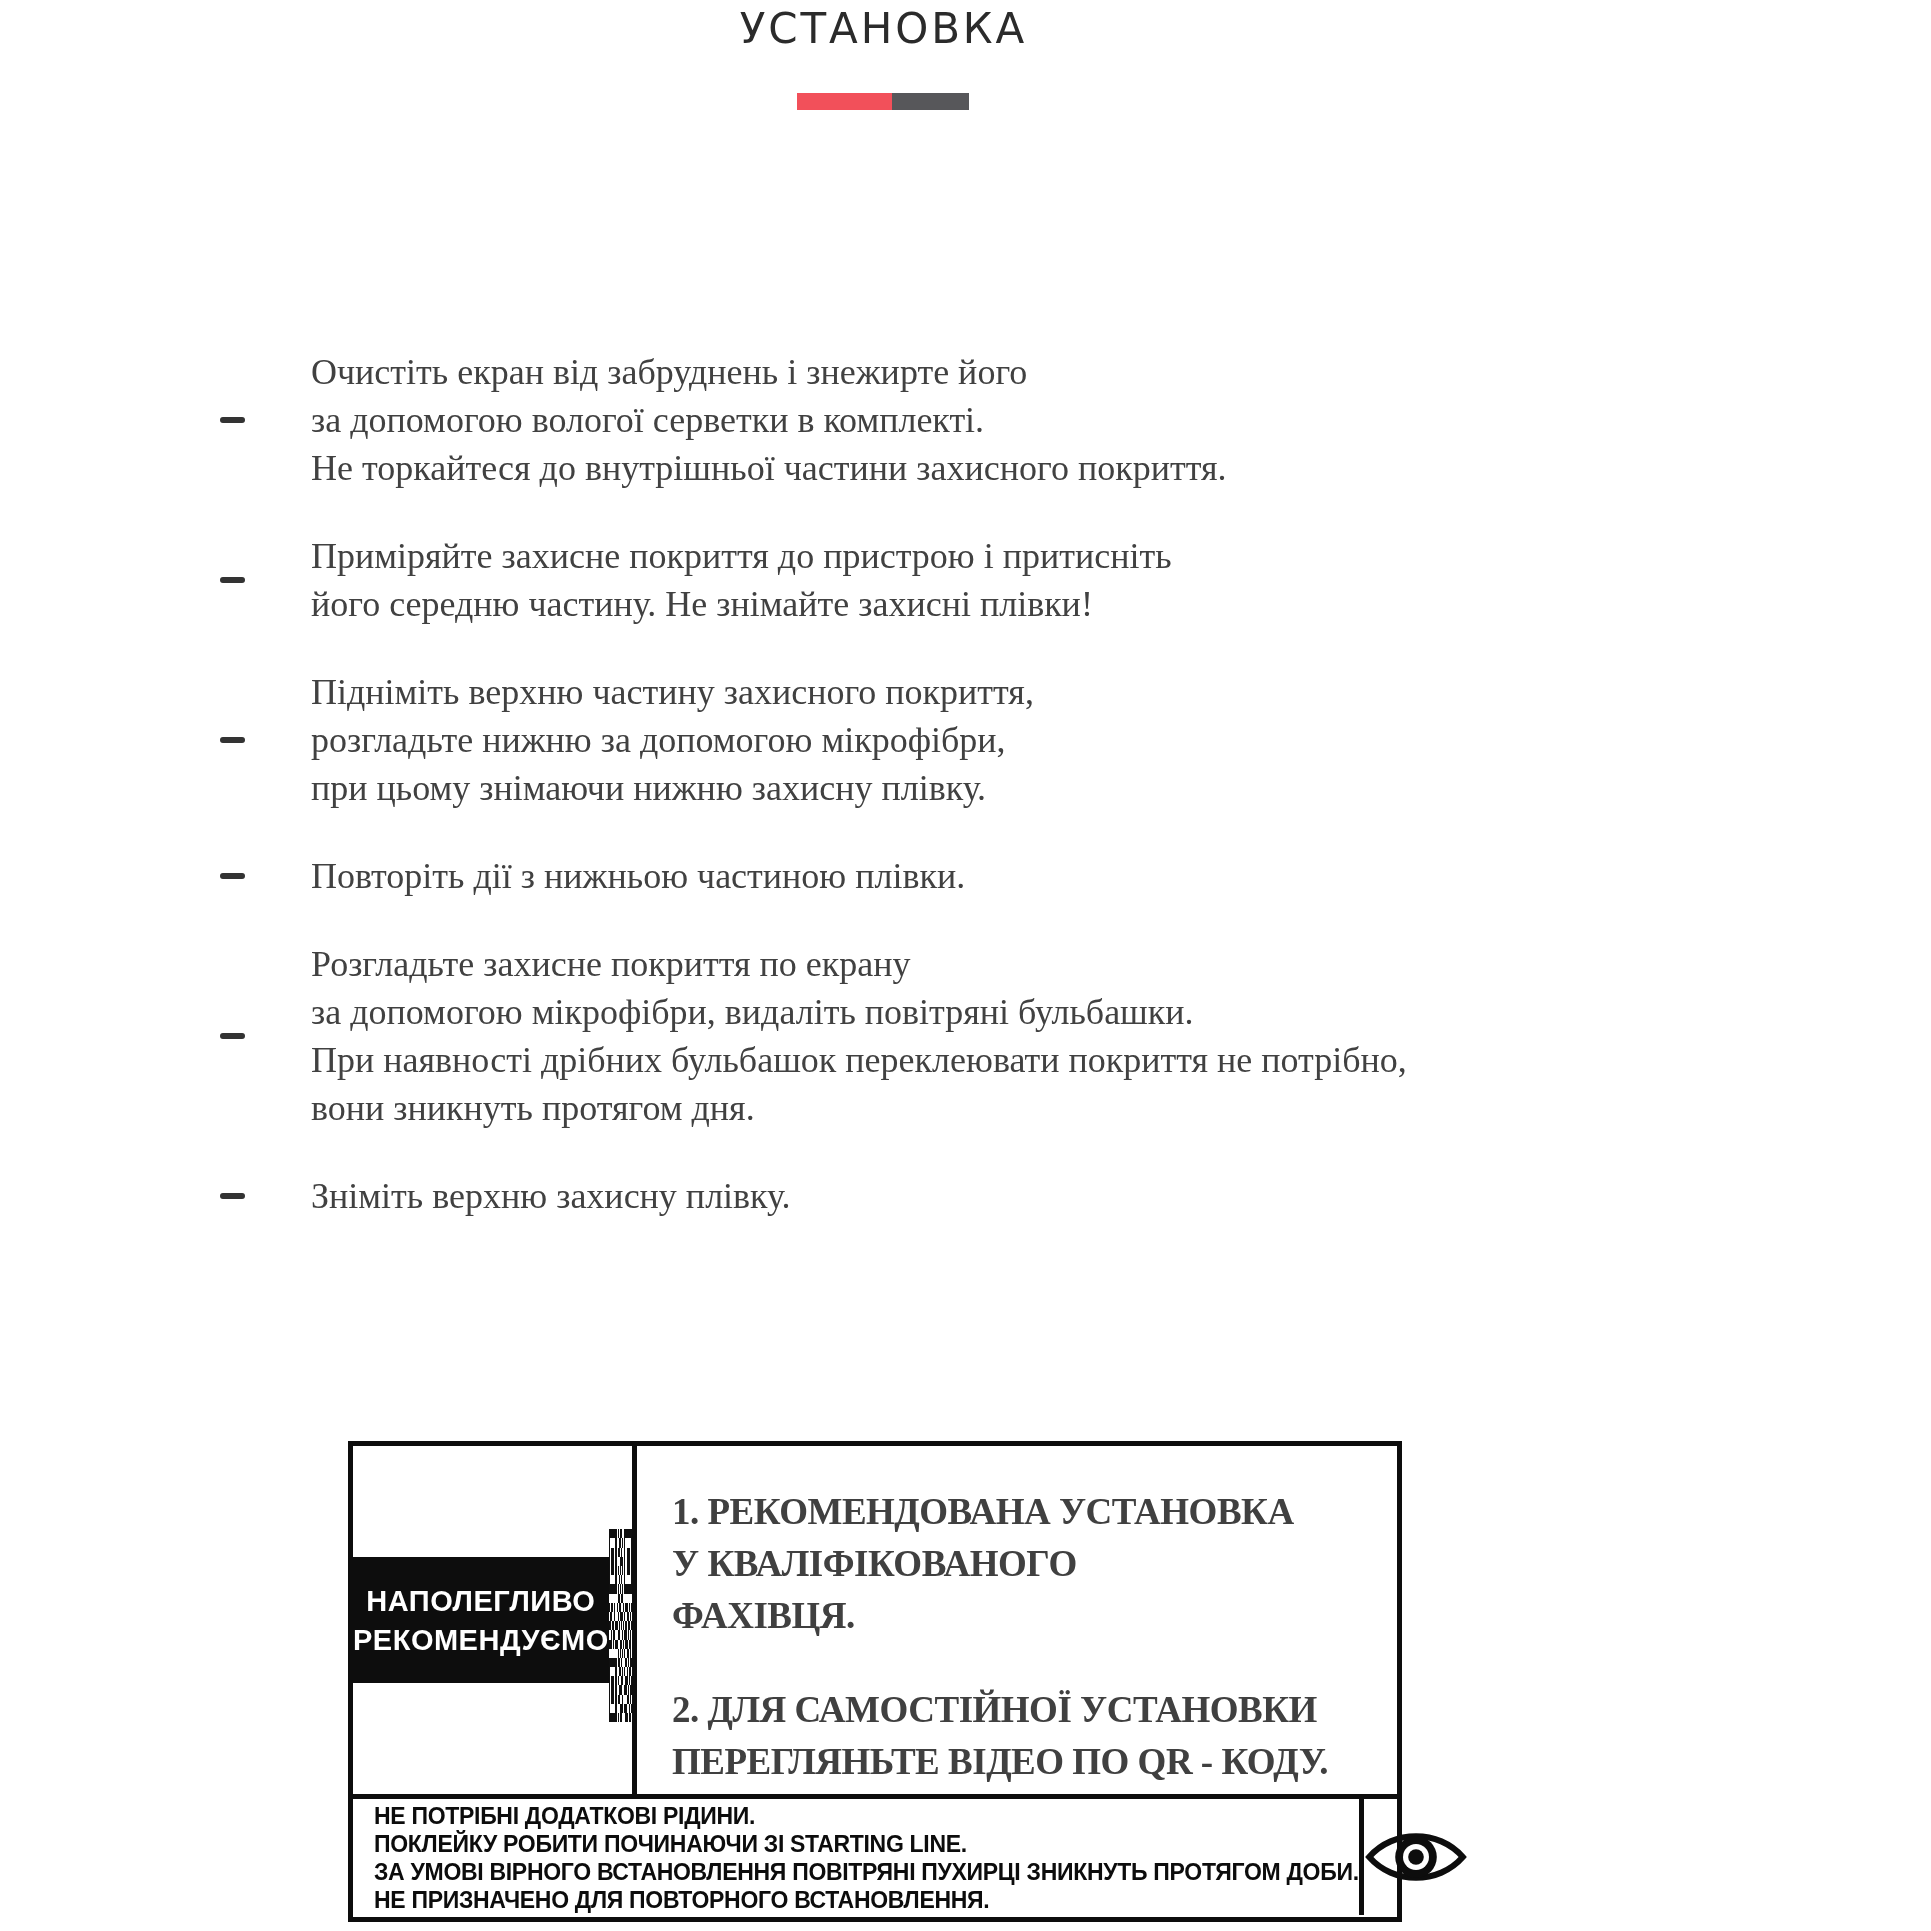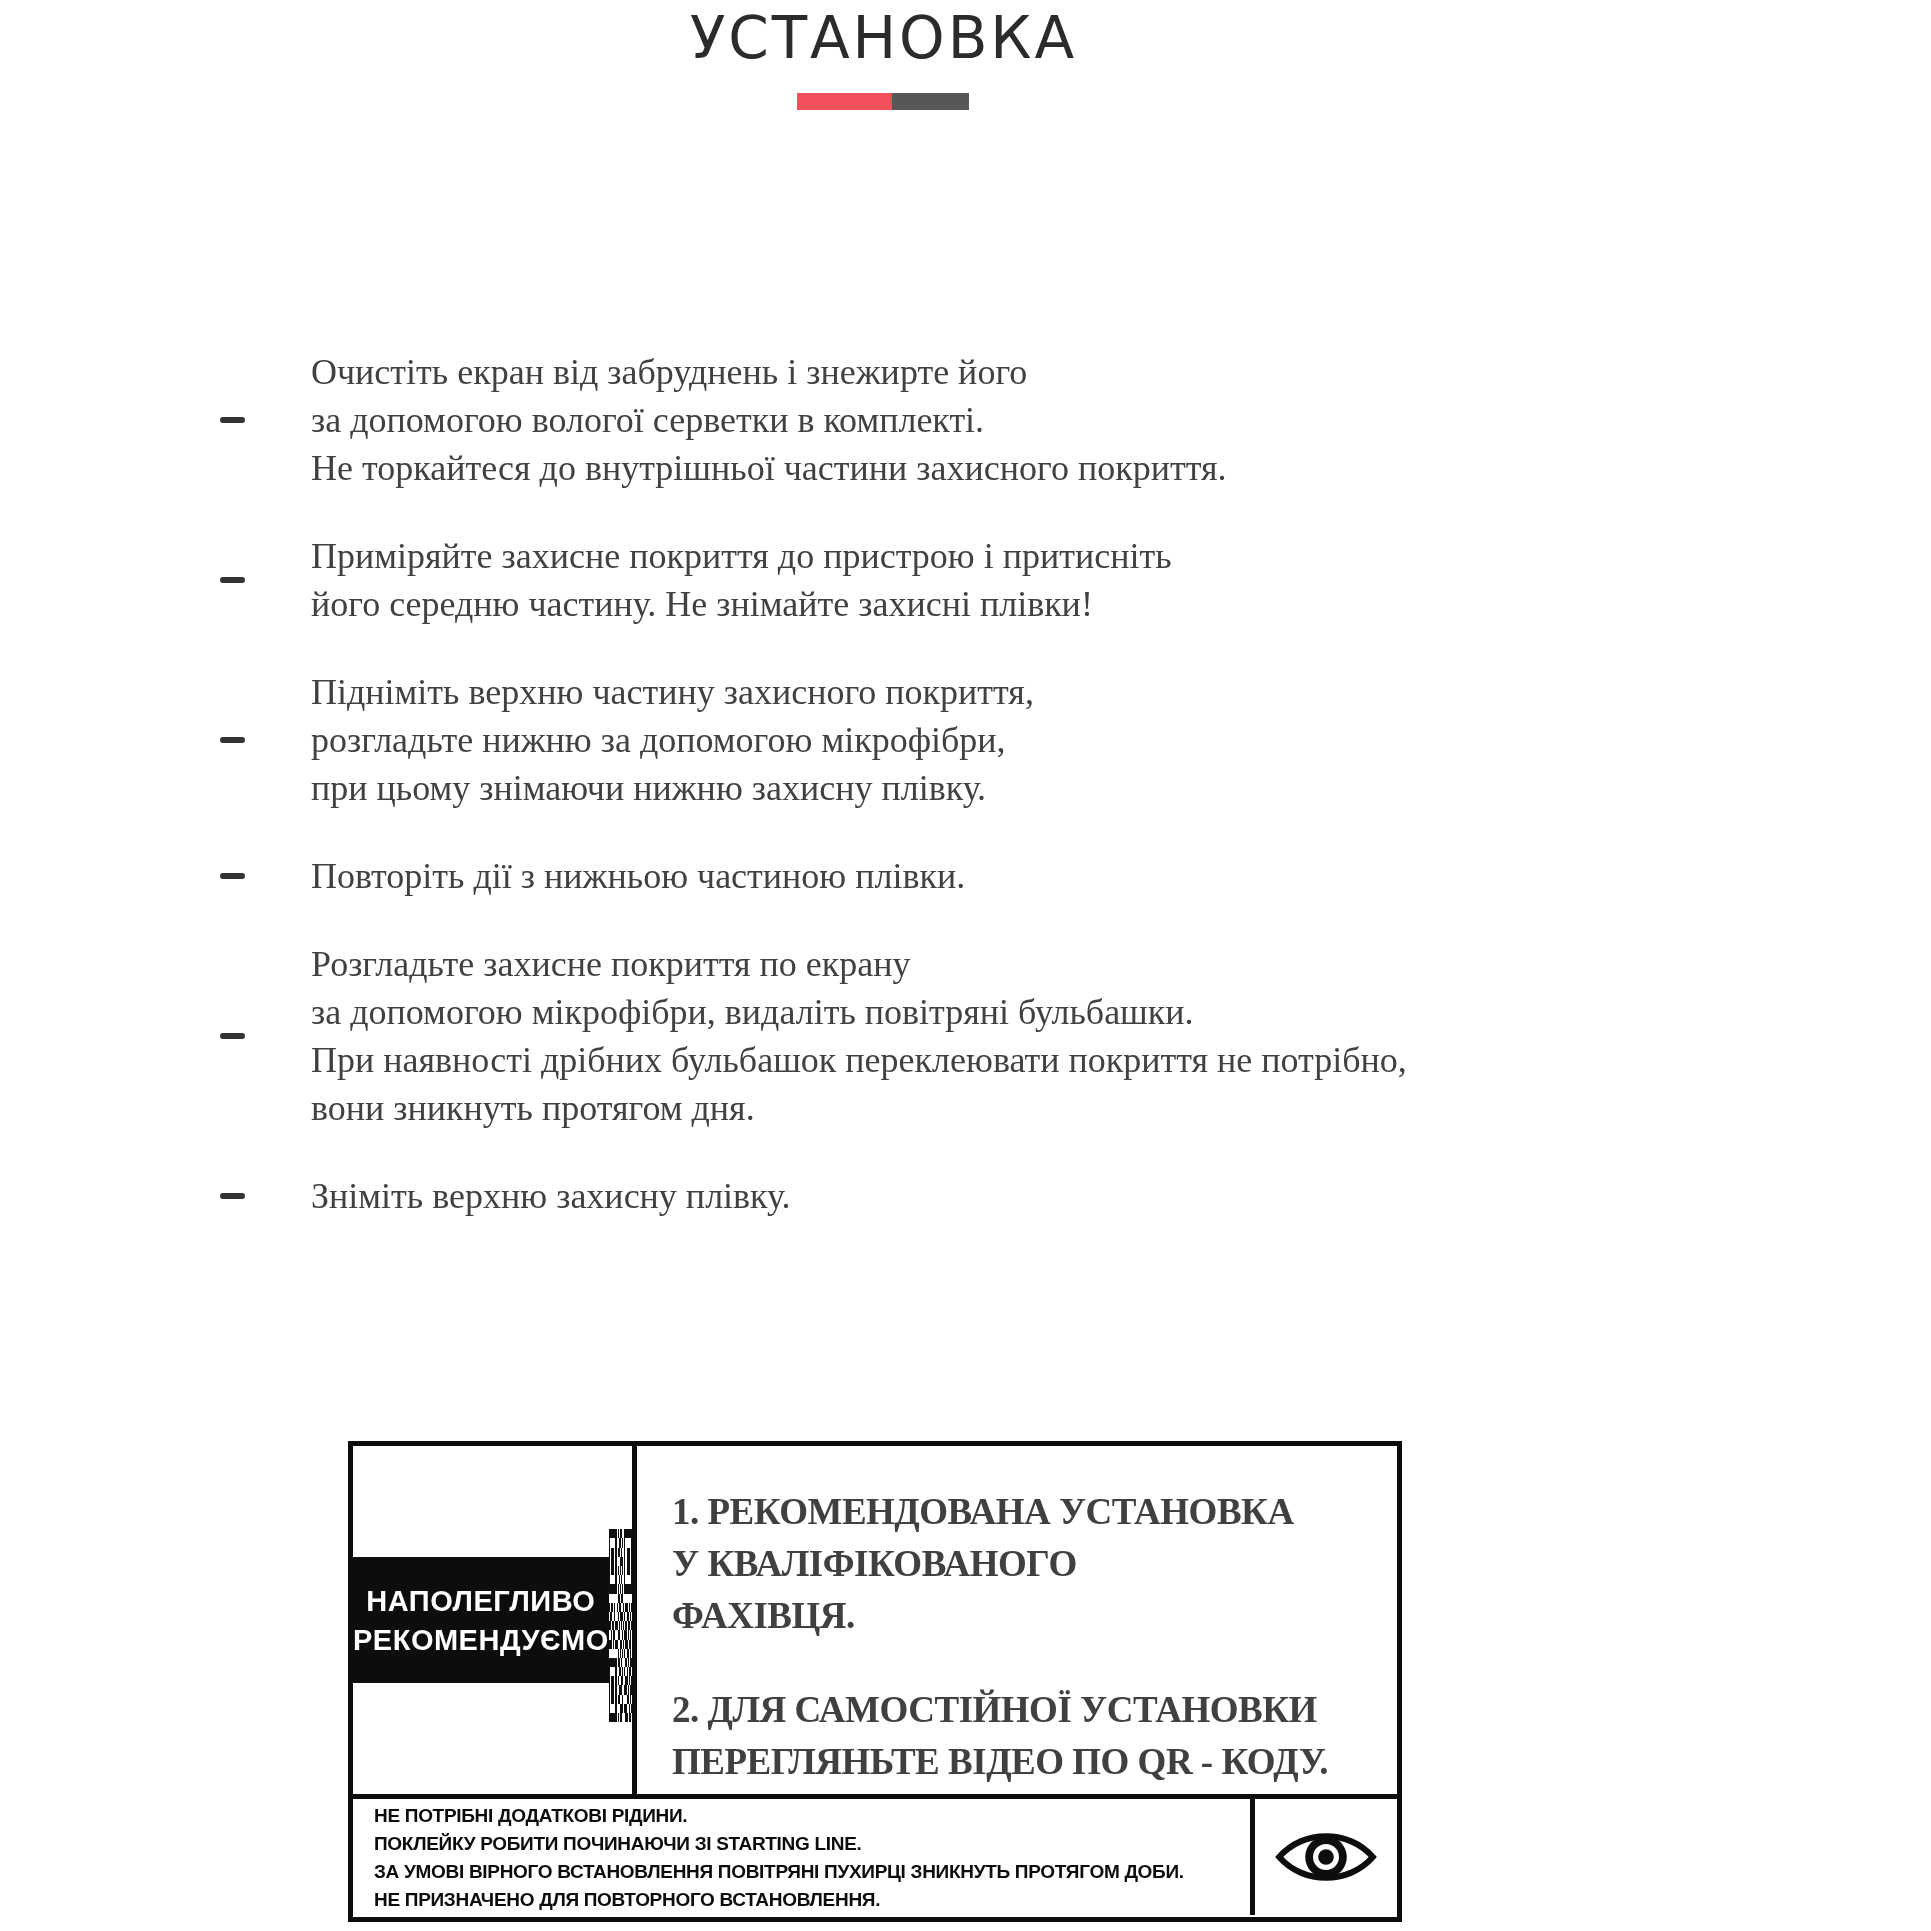--- a/index.html
+++ b/index.html
@@ -3,21 +3,21 @@
 <meta charset="utf-8">
 <style>
   html,body{margin:0;padding:0;background:#ffffff;}
   .page{
     position:relative;width:1931px;height:1931px;background:#ffffff;overflow:hidden;
     font-family:"DejaVu Sans","Liberation Sans",sans-serif;
   }
   
   .title{
     position:absolute;top:3.9px;left:0;width:1767px;text-align:center;
-    font-size:58px;letter-spacing:2.9px;color:#2b2b2b;font-weight:400;
+    font-size:42px;letter-spacing:2.9px;color:#2b2b2b;font-weight:400;
   }
   .divider{position:absolute;top:93px;left:797px;width:172px;height:17.4px;display:flex;}
   .divider-red{width:55%;height:100%;}
   .divider-dark{width:45%;height:100%;}
   
   .bullets{position:absolute;left:220px;top:348px;width:1564px;}
   .bullet-row{display:flex;align-items:center;margin-bottom:40px;font-family:Liberation Serif, serif;}
   .dash{flex:none;width:25px;height:6.8px;background:#333333;border-radius:2.9px;margin-right:66px;}
   .bullet-text{font-size:36px;line-height:48px;color:#414141;font-weight:400;}
   
@@ -34,21 +34,21 @@
   }
   .qr{width:193px;height:193px;margin-top:11.6px;display:flex;flex-direction:column;}
   .qr-row{flex:1;display:flex;}
   .qr-cell{flex:1;}
   .qr-cell.on{background:#101010;}
   .box-right{flex:1;padding:40px 9.7px 0 35px;color:#404040;font-weight:bold;font-family:Liberation Serif, serif;}
   .rec-line{font-size:37px;line-height:52px;letter-spacing:-0.5px;white-space:nowrap;}
   .rec-block2{margin-top:42px;}
   .box-bottom{height:116px;display:flex;}
   .notes{flex:1;padding:2.9px 0 0 21px;color:#0c0c0c;font-weight:bold;}
-  .note-line{font-size:19px;line-height:28px;letter-spacing:-0.3px;white-space:nowrap;}
+  .note-line{font-size:23px;line-height:28px;letter-spacing:-0.3px;white-space:nowrap;}
   .eye-cell{width:142px;border-left:5.8px solid #0d0d0d;display:flex;align-items:center;justify-content:center;}
   .eye-svg{display:block;}
 </style>
 </head>
 <body>
 
 <div class="page">
 
   <div class="title">УСТАНОВКА</div>
 

